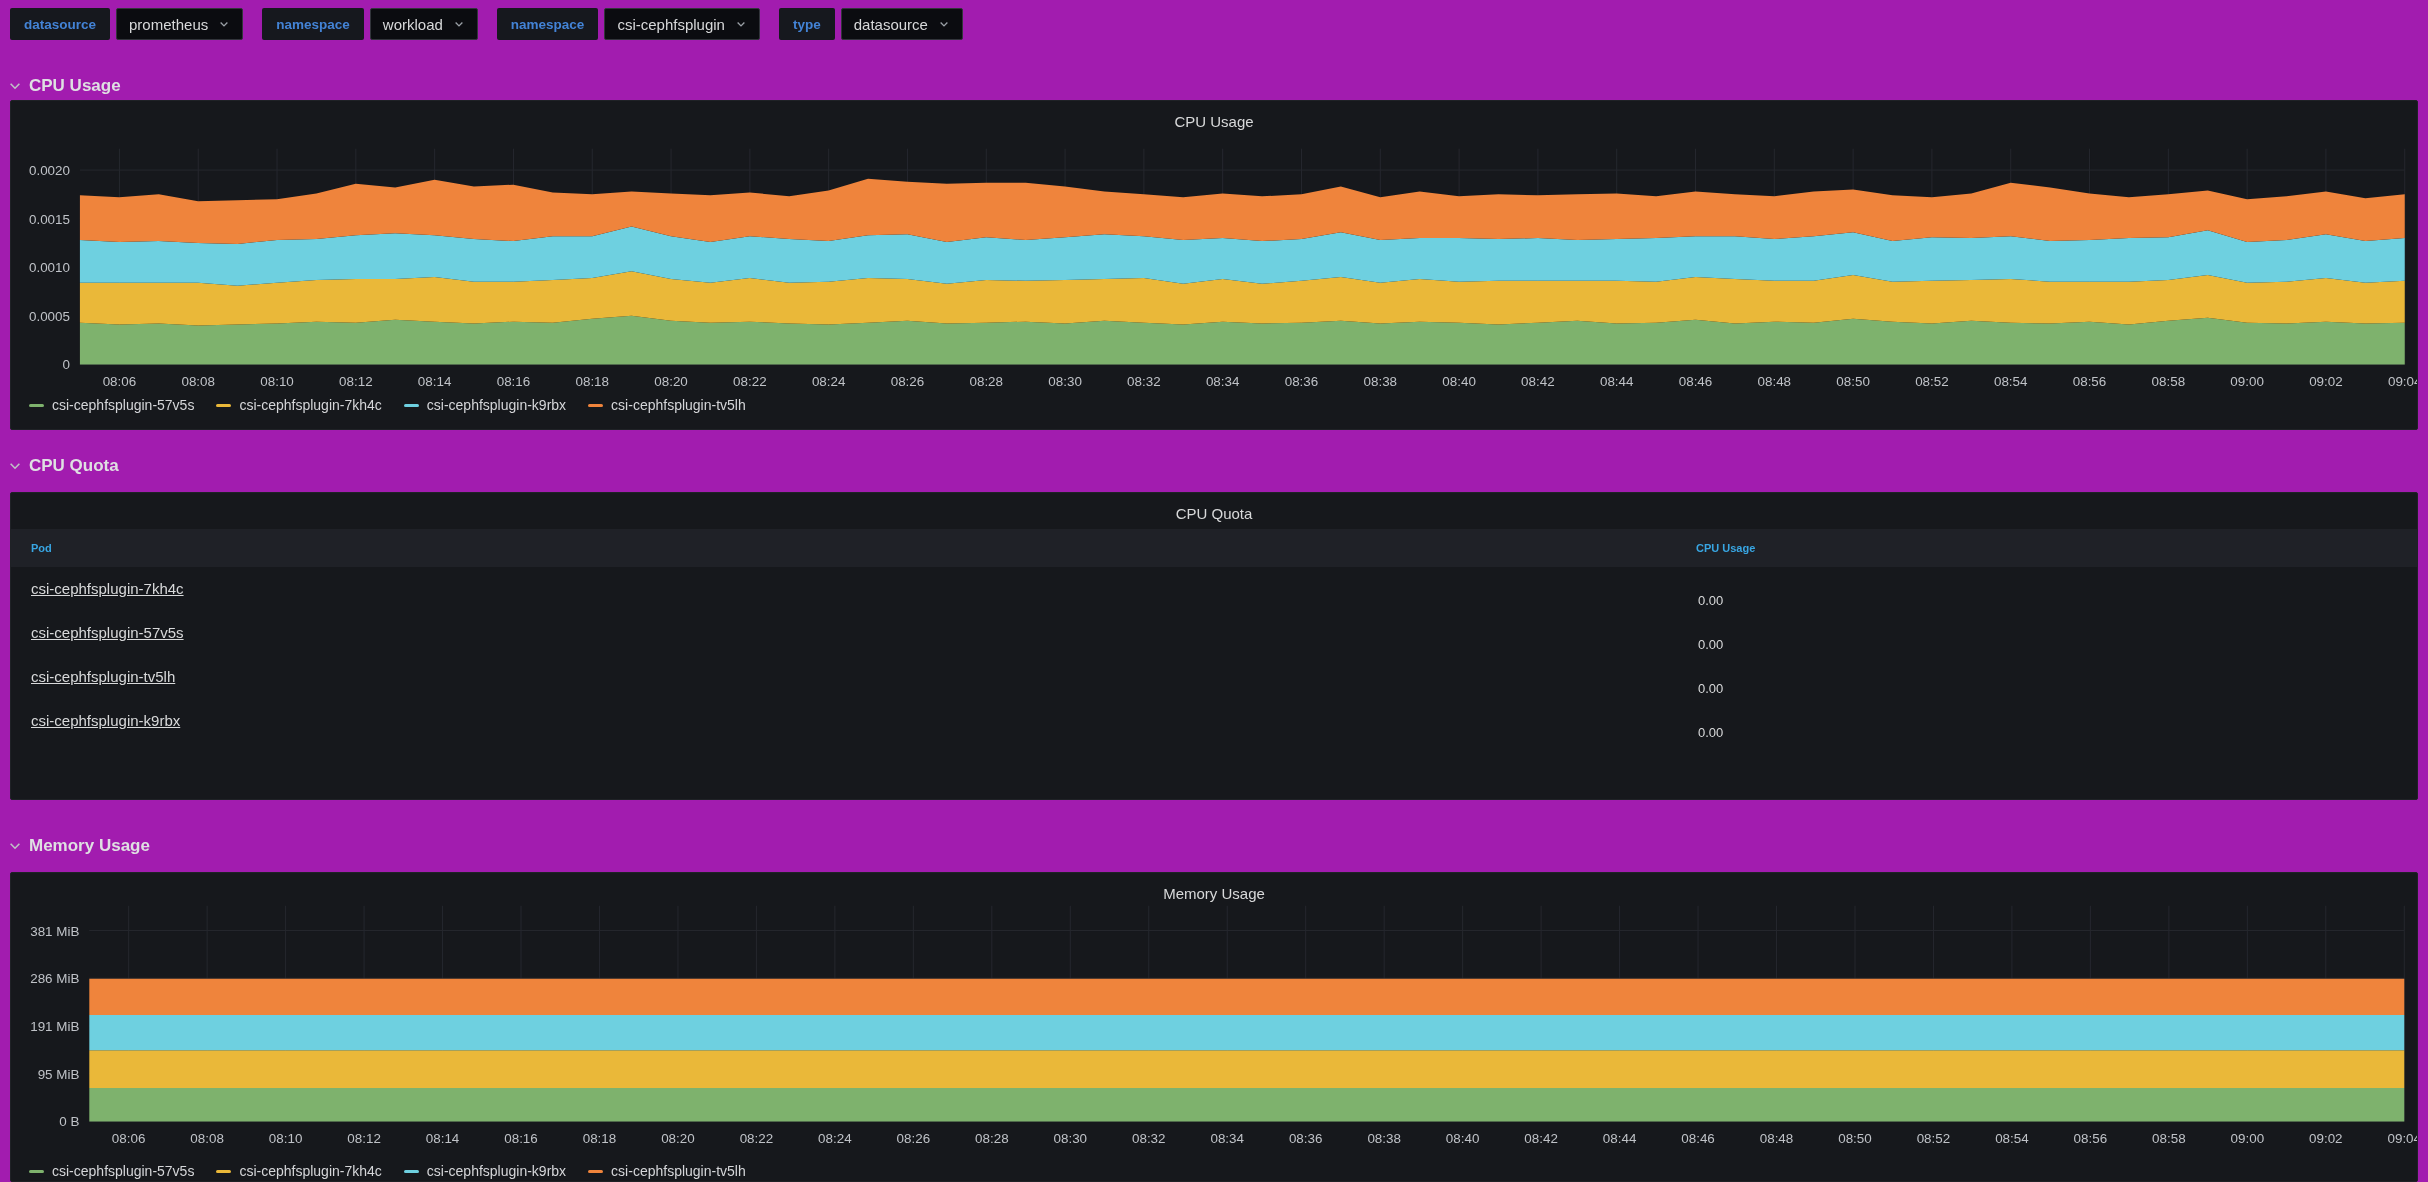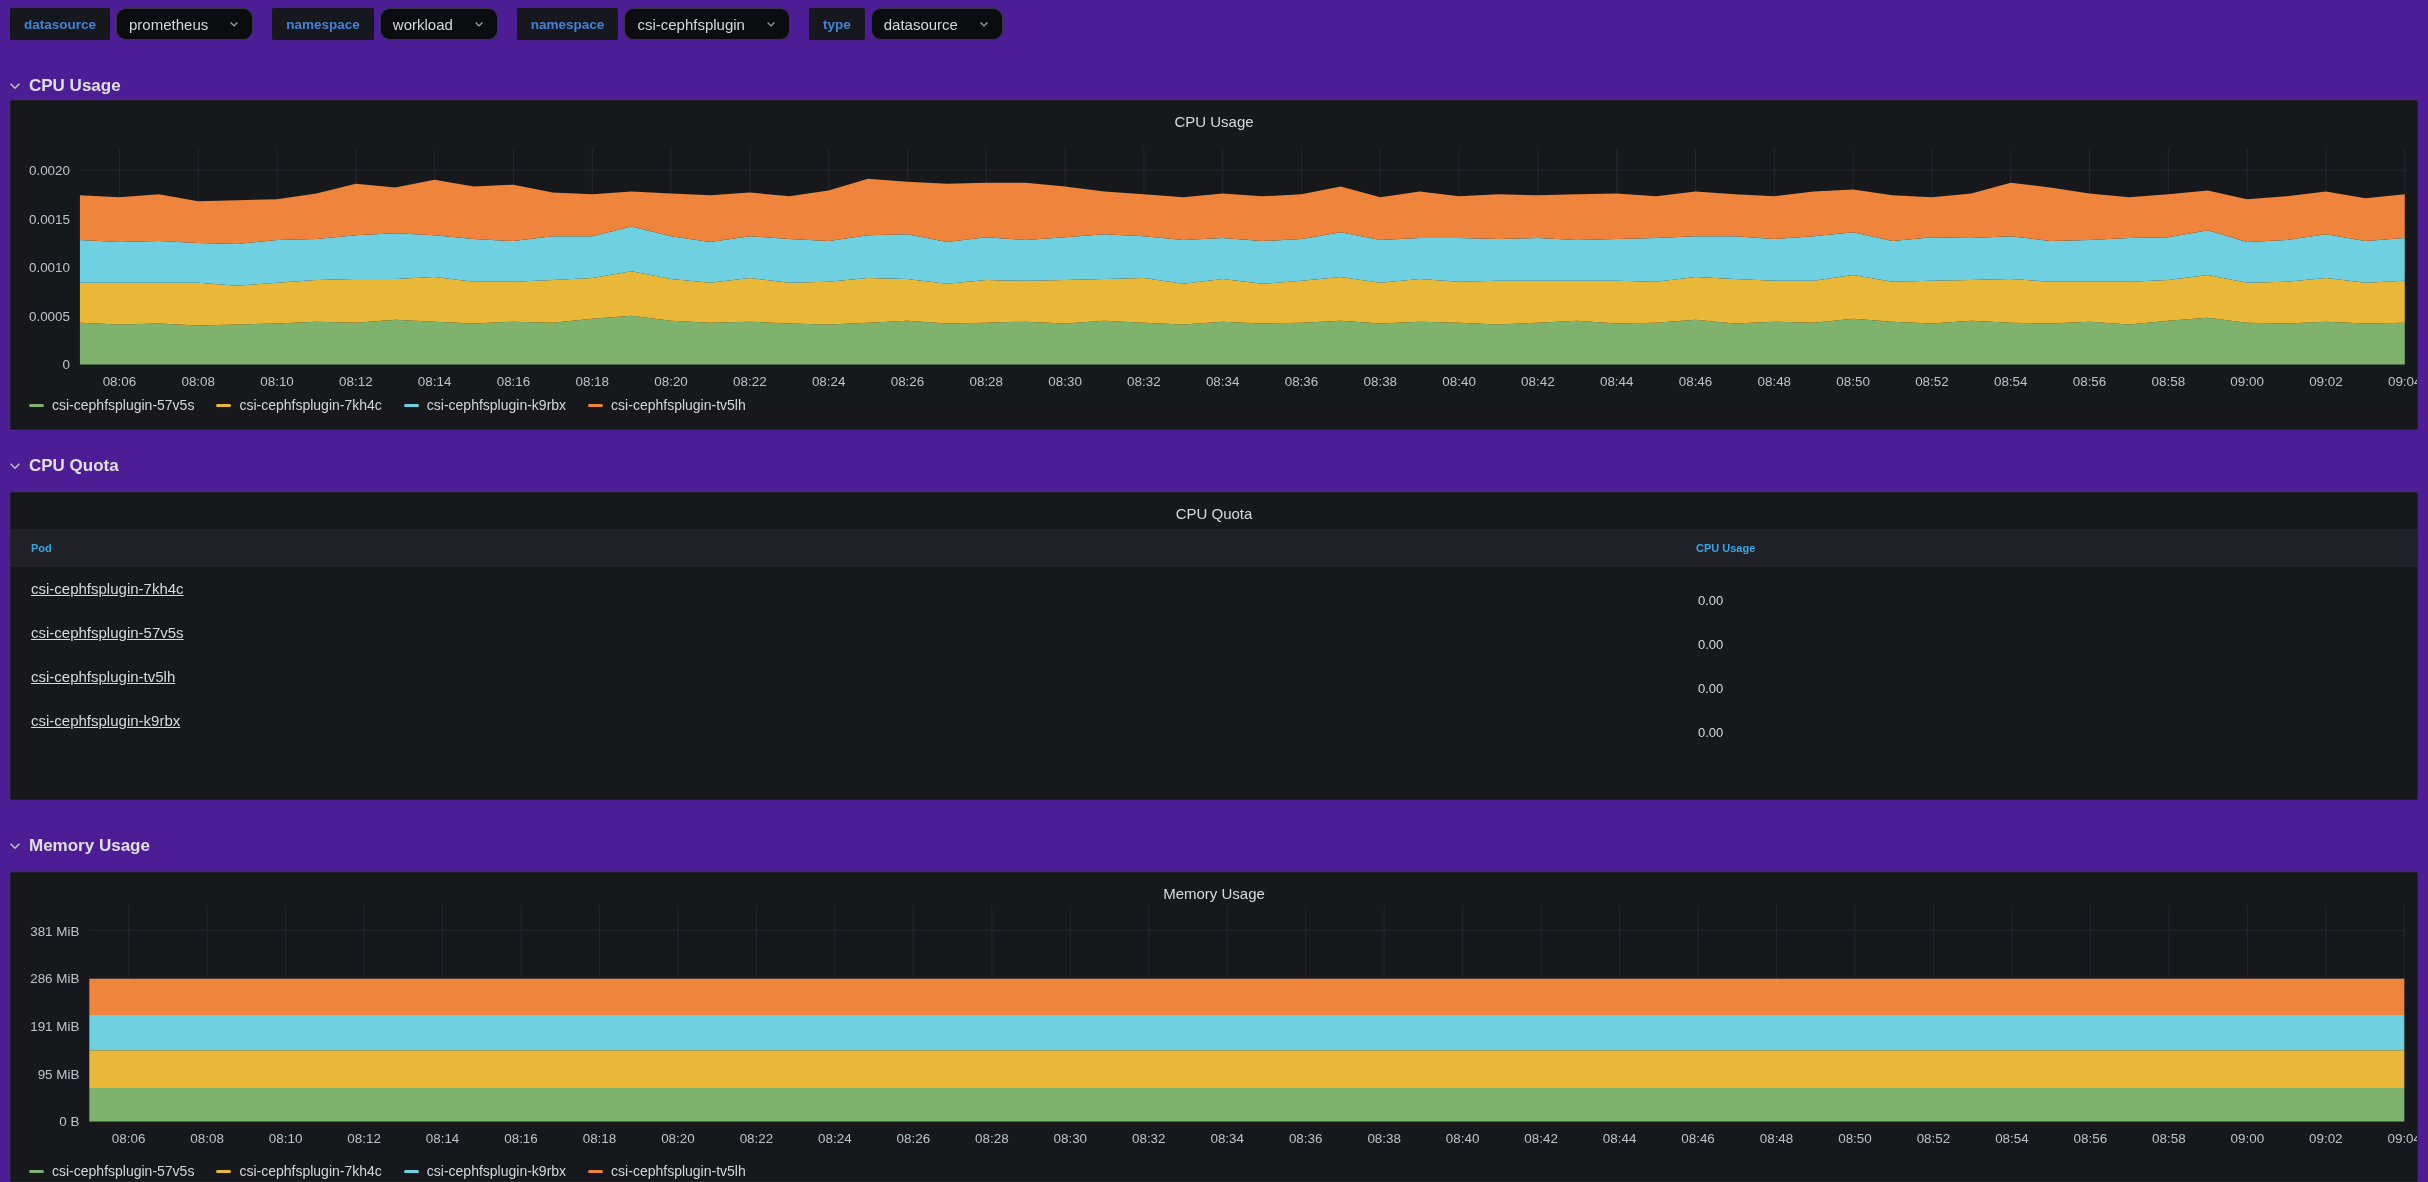--- a/index.html
+++ b/index.html
@@ -1,26 +1,26 @@
 <!DOCTYPE html>
 <html><head>
 <meta charset="utf-8">
 <style>
   * { margin:0; padding:0; box-sizing:border-box; }
   html,body { background:#0c0d11; }
   body { font-family:"Liberation Sans","DejaVu Sans",sans-serif; color:#d8d9da; }
-  .screen { position:relative; width:2428px; height:1182px; overflow:hidden; background:#4c1d95; }
+  .screen { position:relative; width:2428px; height:1182px; overflow:hidden; background:#a21caf; }
 
   
   .topbar { position:absolute; top:8px; left:10px; display:flex; gap:19px; align-items:center; }
   .var-group { display:flex; gap:6px; align-items:center; }
   .var-label { height:32px; display:flex; align-items:center; padding:0 14px; background:#16181e;
                border-radius:2px; color:#4383d6; font-size:13.5px; font-weight:700; }
-  .var-select { height:32px; display:flex; align-items:center; gap:20px; padding:0 12px;
-                background:#0b0c10; border:1px solid #32353b; border-radius:10px;
+  .var-select { height:32px; display:flex; align-items:center; gap:10px; padding:0 12px;
+                background:#0b0c10; border:1px solid #32353b; border-radius:2px;
                 color:#d8d9da; font-size:15px; cursor:pointer; }
   .caret { stroke:#9aa0a6; }
 
   
   .section-header { position:absolute; left:8px; height:28px; display:flex; align-items:center; gap:7px;
                     color:#dfe0e2; font-size:17px; font-weight:700; cursor:pointer; }
   .chev { stroke:#c0c2c6; }
 
   
   .panel { position:absolute; left:10px; width:2408px; background:#16181c; border:1px solid #1f2226; border-radius:2px; }

